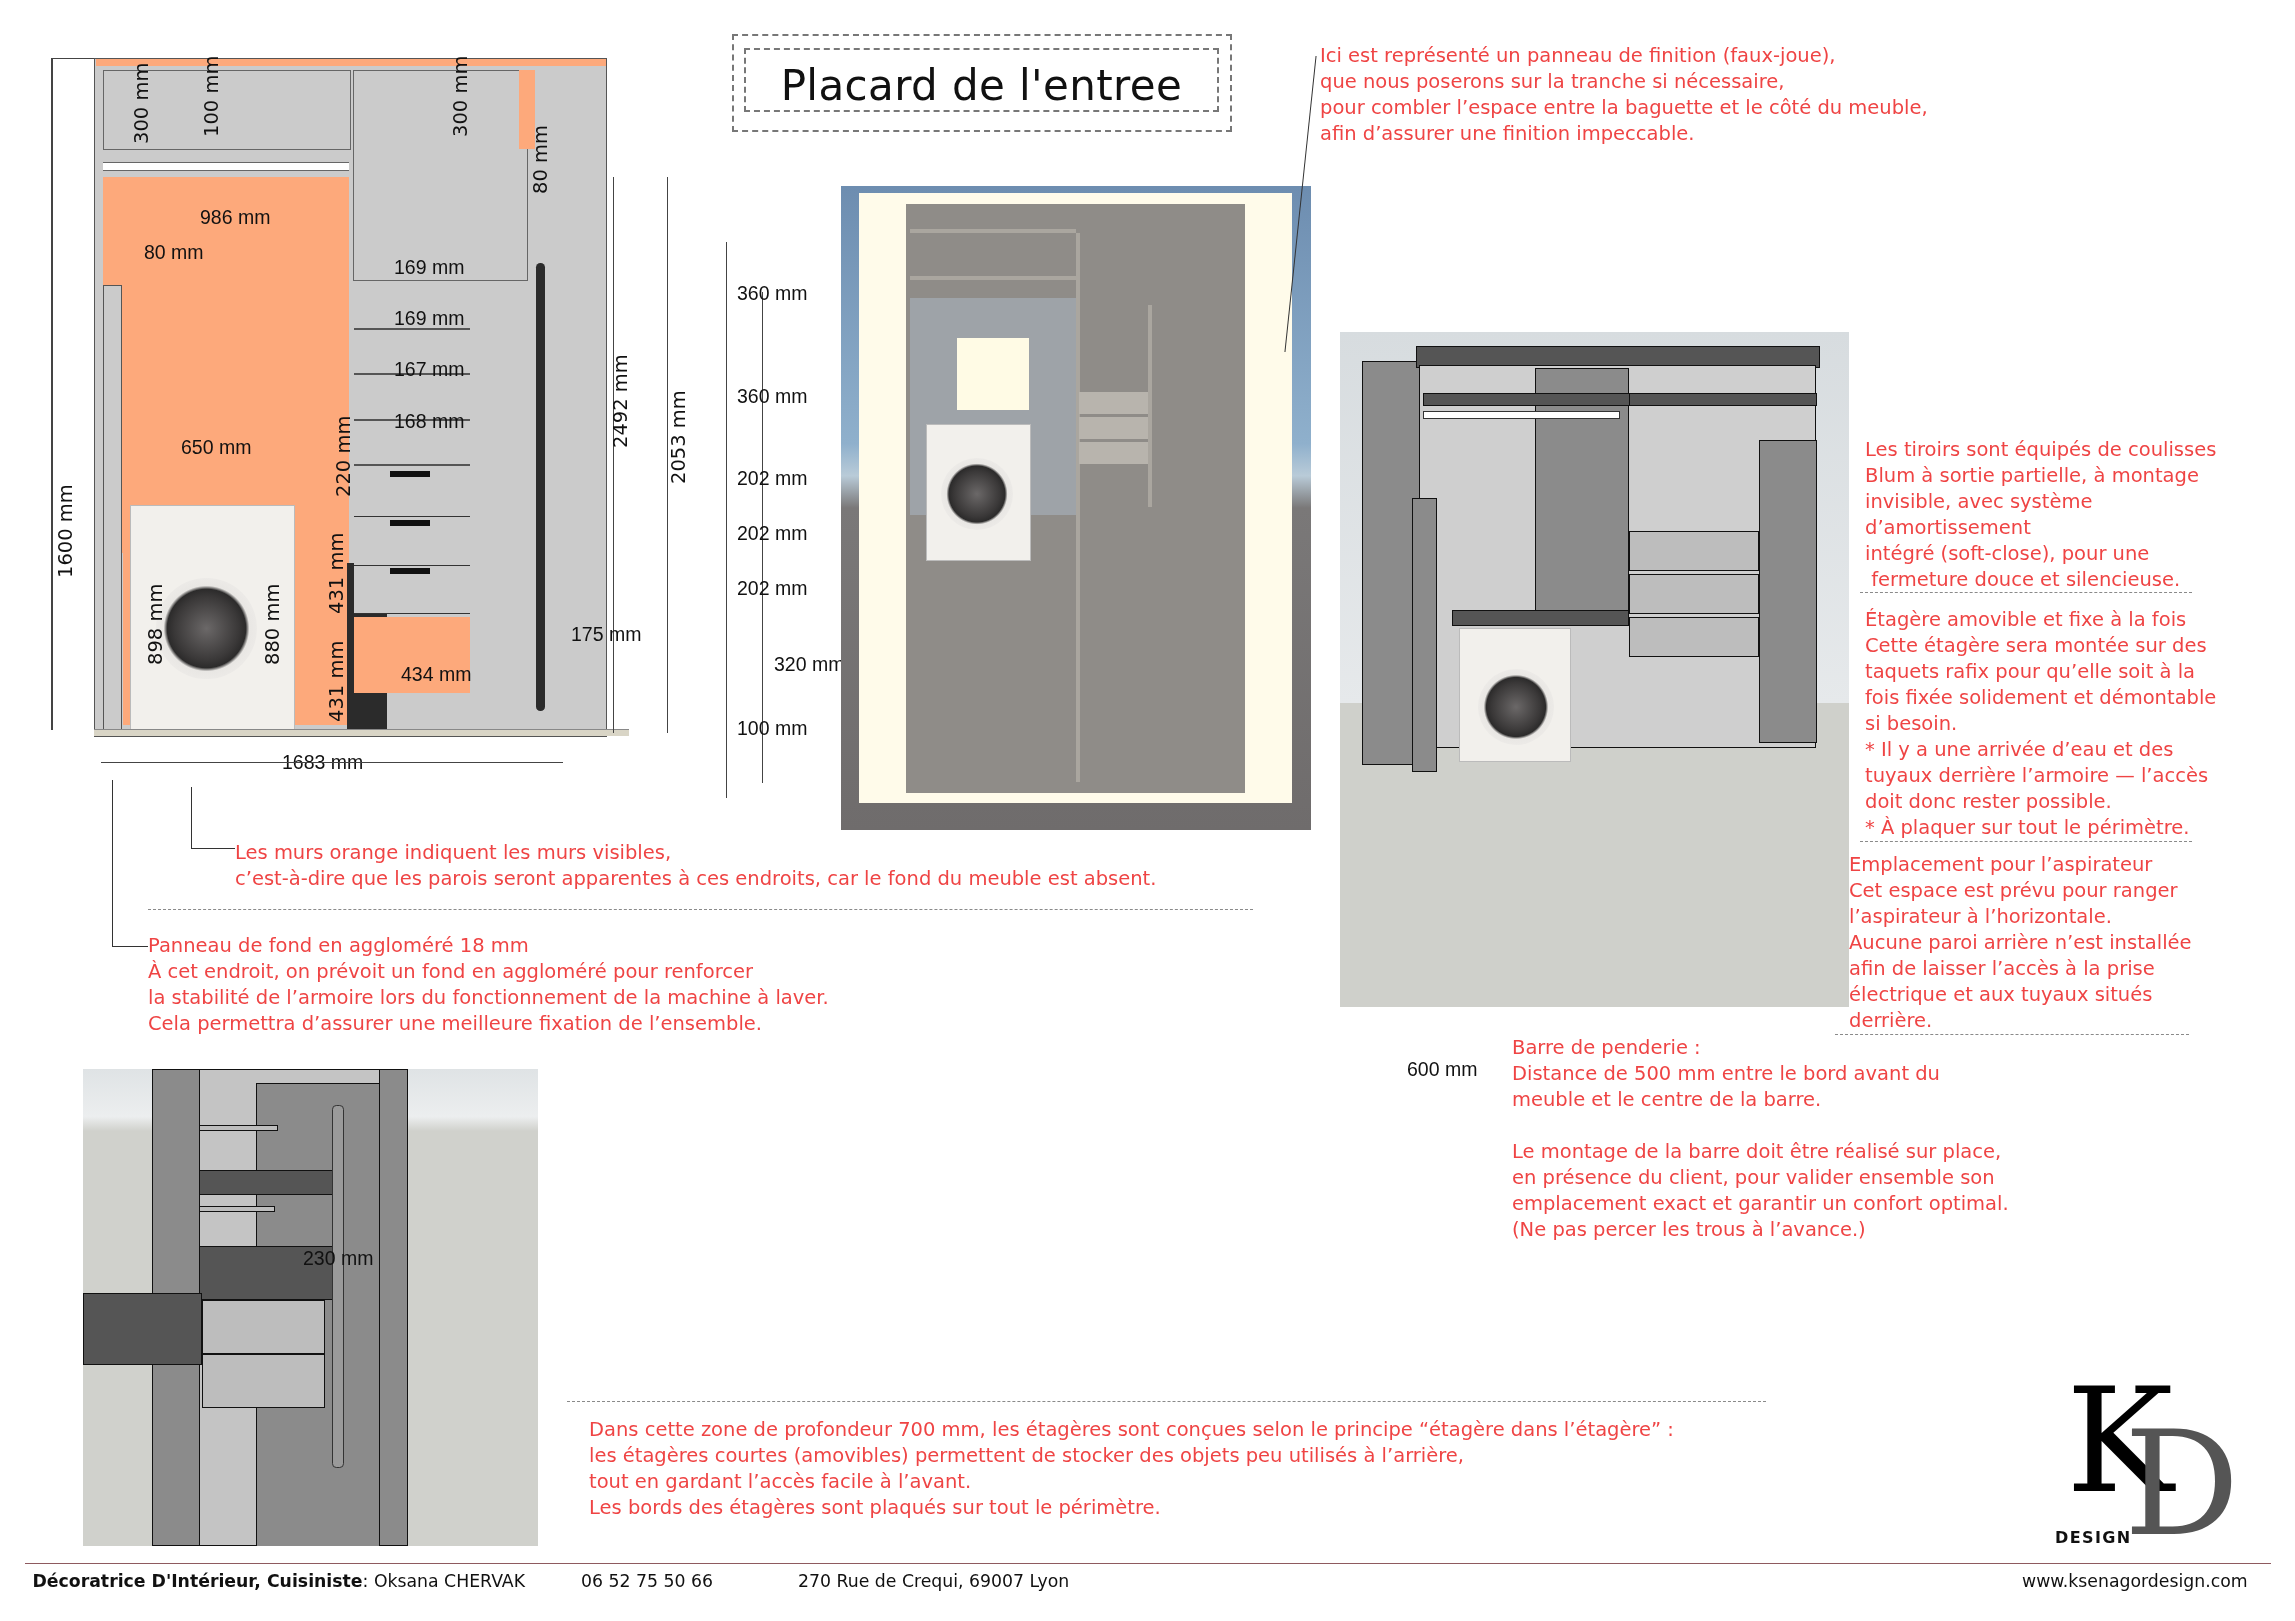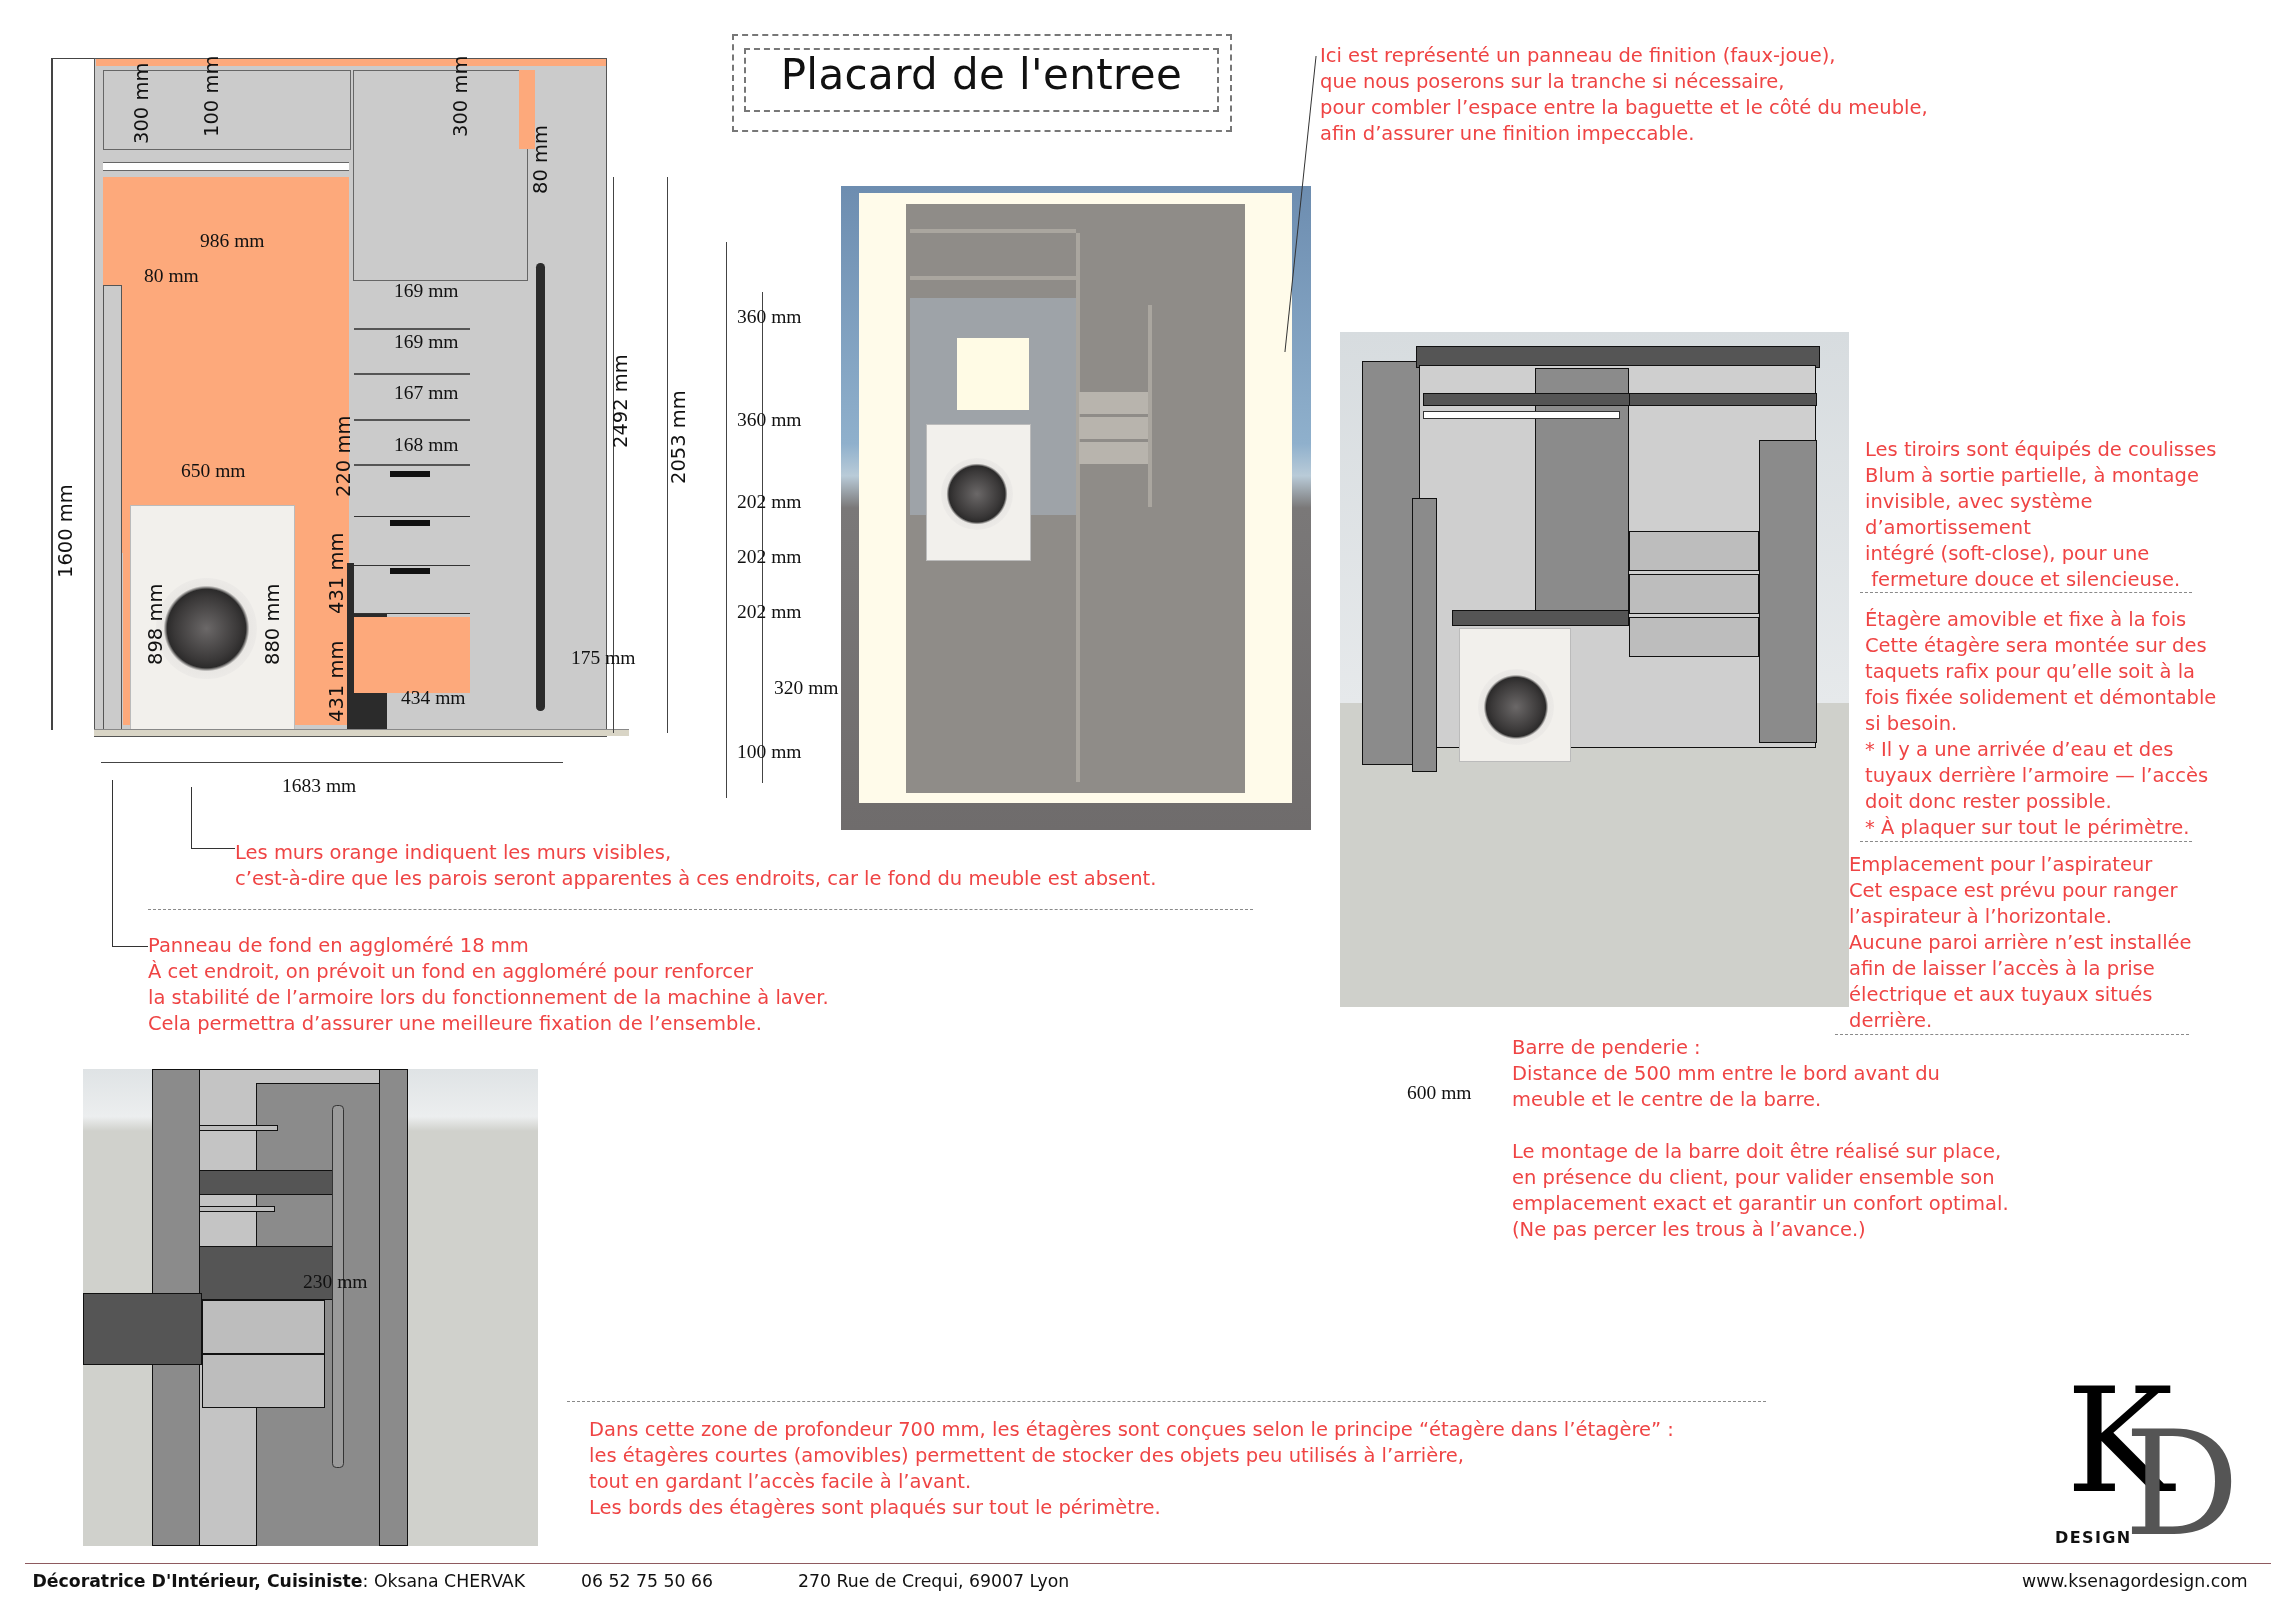--- a/index.html
+++ b/index.html
@@ -1,27 +1,27 @@
 <!DOCTYPE html>
 <html style="font-size:11.6px"><head>
 <meta charset="utf-8">
 <style>
   html,body{margin:0;padding:0;background:#fff;}
   body{width:2295px;height:1622px;position:relative;overflow:hidden;font-family:"DejaVu Sans",sans-serif;color:#111;}
   .abs{position:absolute;}
   .note{position:absolute;font-size:19.5px;line-height:26px;white-space:pre;color:#ef4444;}
   .dash-h{position:absolute;height:0;border-top:1.4px dashed #8a8a8a;}
-  .dim{position:absolute;font-size:19.5px;color:#111;white-space:nowrap;font-family:Liberation Serif, serif;margin-top:24px;}
+  .dim{position:absolute;font-size:19.5px;color:#111;white-space:nowrap;font-family:Liberation Sans, sans-serif;}
   .vdim{position:absolute;font-size:19.5px;color:#111;white-space:nowrap;transform:rotate(-90deg);transform-origin:left top;font-family:"DejaVu Sans",sans-serif;}
   .orange{background:#fda97b;}
   .grey{background:#cbcbcb;}
   .thin{position:absolute;background:#444;}
   
   .title-outer{position:absolute;left:732px;top:34px;width:500px;height:98px;border:2.2px dashed #777;box-sizing:border-box;}
-  .title-inner{position:absolute;left:744px;top:48px;width:475px;height:64px;border:2.2px dashed #777;box-sizing:border-box;display:flex;align-items:flex-start;justify-content:center;}
+  .title-inner{position:absolute;left:744px;top:48px;width:475px;height:64px;border:2.2px dashed #777;box-sizing:border-box;display:flex;align-items:flex-end;justify-content:center;}
   .title-text{font-size:42px;font-family:"DejaVu Sans",sans-serif;letter-spacing:0.4px;}
   
   .render1{position:absolute;left:841px;top:186px;width:470px;height:644px;overflow:hidden;
     background:linear-gradient(to bottom,#6d8db0 0%,#8fb0cc 40%,#b9cbd8 45%,#7a7878 50%,#6f6c6c 100%);}
   .r1-box{position:absolute;background:#fffbea;}
   .r1-inner{position:absolute;background:#8c8a87;}
   .wm{position:absolute;background:#f2f0ec;border:0.7px solid #bbb;box-sizing:border-box;}
   .wm-door{position:absolute;border-radius:50%;background:radial-gradient(circle,#6b6868 0%,#3a3838 45%,#2c2b2b 55%,#e9e7e4 60%,#f5f3f0 100%);}
   
   .render2{position:absolute;left:1340px;top:332px;width:509px;height:675px;overflow:hidden;

